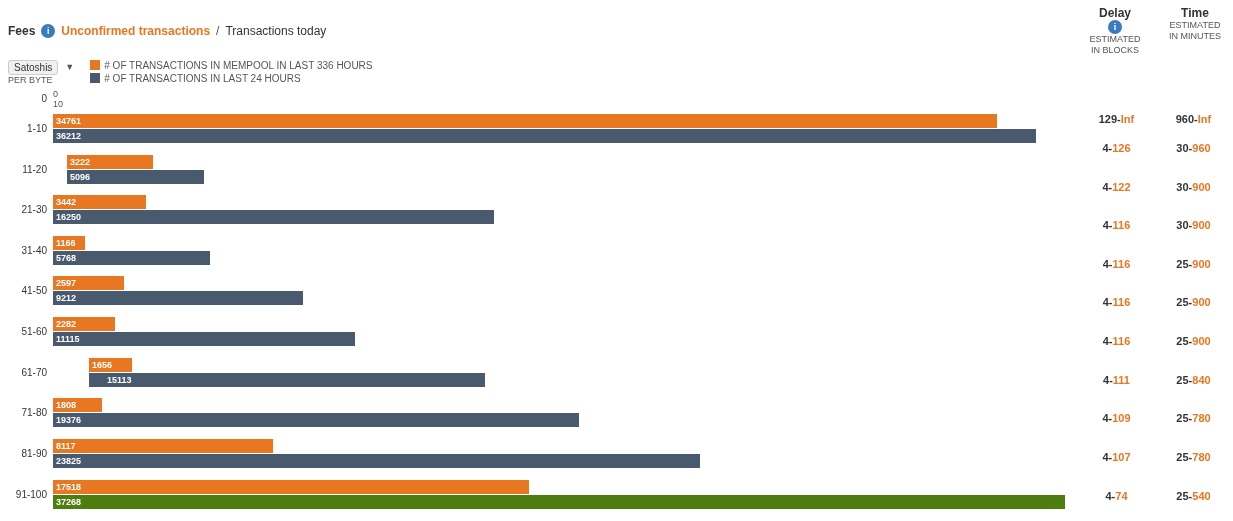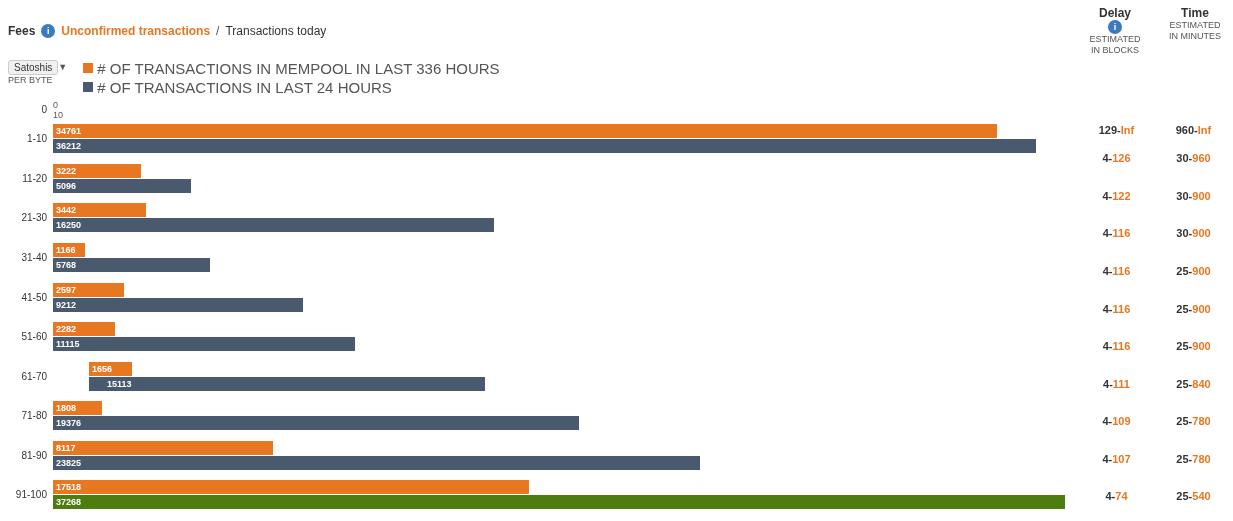--- a/index.html
+++ b/index.html
@@ -122,27 +122,27 @@
       </div>
       <div class="time-col">
         <div class="col-title">Time</div>
         <div class="col-subtitle"><span>ESTIMATED</span><br><span>IN MINUTES</span></div>
       </div>
     </div>
   </div>
 
   <div style="display:flex; align-items:flex-start; margin-bottom:4px;">
     <div style="display:flex; flex-direction:column; margin-right:16px;">
-      <div style="display:flex; align-items:center; gap:0;">
+      <div style="display:flex; align-items:center; gap:7px;">
         <span class="satoshi-btn">Satoshis</span>
         <span style="font-size:9px; color:#555;">▼</span>
       </div>
       <span class="per-byte">PER BYTE</span>
     </div>
-    <div style="display:flex; flex-direction:column; font-size:15px; color:#555; gap:2px;">
+    <div style="display:flex; flex-direction:column; font-size:10px; color:#555; gap:2px;">
       <div style="display:flex; align-items:center; gap:4px;">
         <span class="legend-dot-orange"></span>
         <span># OF TRANSACTIONS IN MEMPOOL IN LAST 336 HOURS</span>
       </div>
       <div style="display:flex; align-items:center; gap:4px;">
         <span class="legend-dot-slate"></span>
         <span># OF TRANSACTIONS IN LAST 24 HOURS</span>
       </div>
     </div>
   </div>
@@ -168,21 +168,21 @@
                   <span style="position: absolute; left: 3px; font-size: 9px; color: white; font-weight: bold; white-space: nowrap;">34761</span>
                 </div>
               </div>
               <div style="display: flex; align-items: center; flex: 1 1 0%; position: relative;">
                 <div style="height: 100%; min-height: 14px; background: rgb(74, 90, 110); width: 95.2947%; min-width: 2px; position: relative; display: flex; align-items: center;">
                   <span style="position: absolute; left: 3px; font-size: 9px; color: white; font-weight: bold; white-space: nowrap;">36212</span>
                 </div>
               </div>
             </div>
           </div>
-          <div style="display: flex; align-items: center; flex: 1 1 0%; margin-bottom: 1px;">
+          <div style="display: flex; align-items: center; flex: 1 1 0%; margin-bottom: 1px; gap: 14px;">
             <div class="fee-label">11-20</div>
             <div style="display: flex; flex-direction: column; flex: 1 1 0%; gap: 1px;">
               <div style="display: flex; align-items: center; flex: 1 1 0%; position: relative;">
                 <div style="height: 100%; min-height: 14px; background: rgb(232, 119, 34); width: 8.47895%; min-width: 2px; position: relative; display: flex; align-items: center;">
                   <span style="position: absolute; left: 3px; font-size: 9px; color: white; font-weight: bold; white-space: nowrap;">3222</span>
                 </div>
               </div>
               <div style="display: flex; align-items: center; flex: 1 1 0%; position: relative;">
                 <div style="height: 100%; min-height: 14px; background: rgb(74, 90, 110); width: 13.4105%; min-width: 2px; position: relative; display: flex; align-items: center;">
                   <span style="position: absolute; left: 3px; font-size: 9px; color: white; font-weight: bold; white-space: nowrap;">5096</span>

